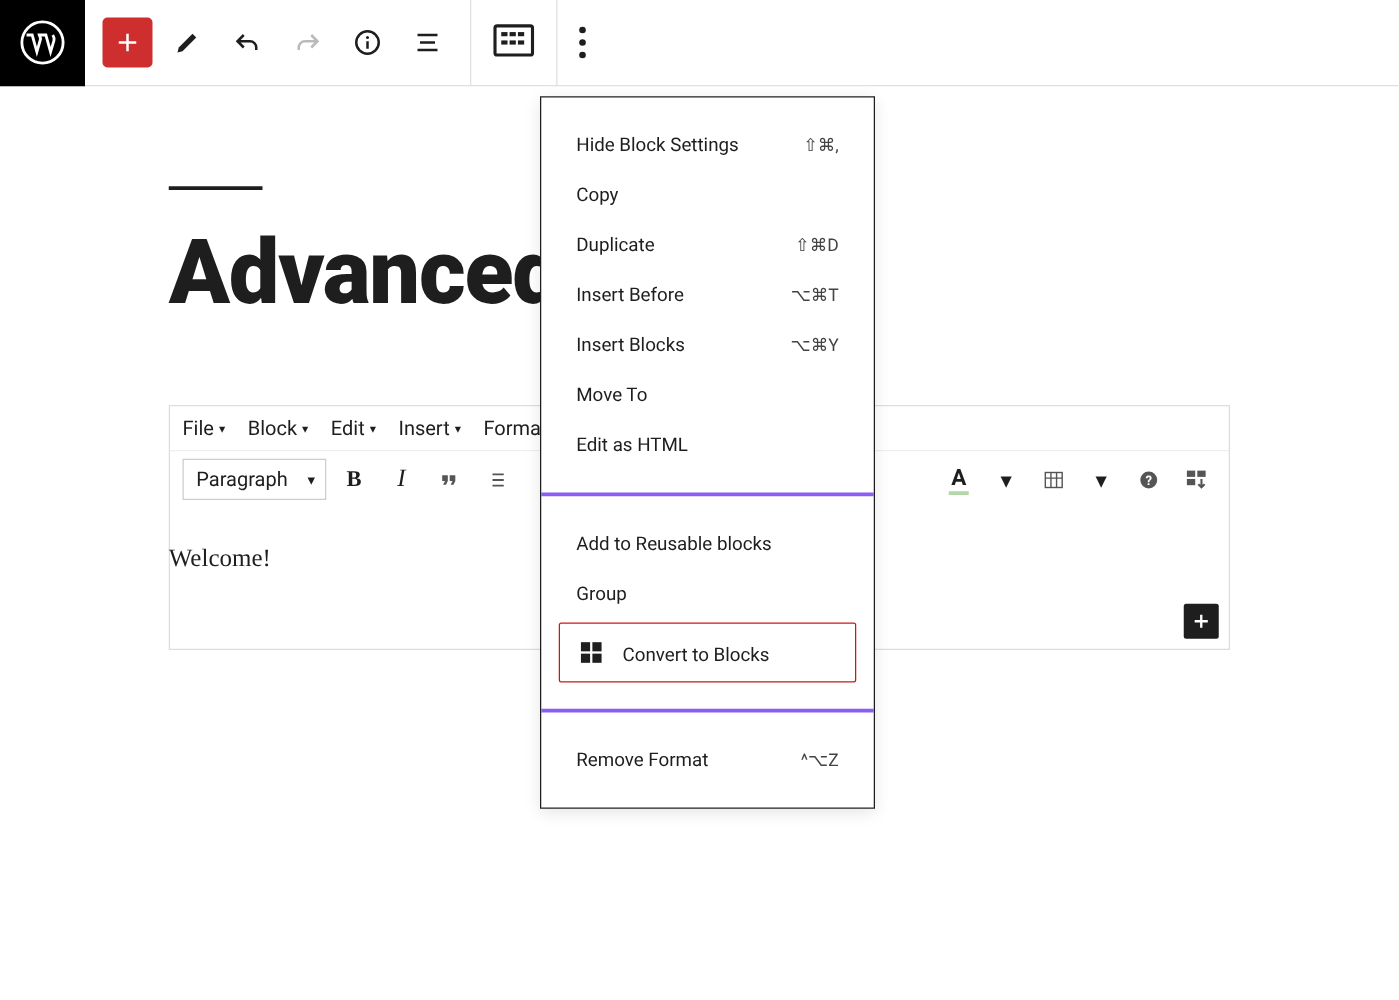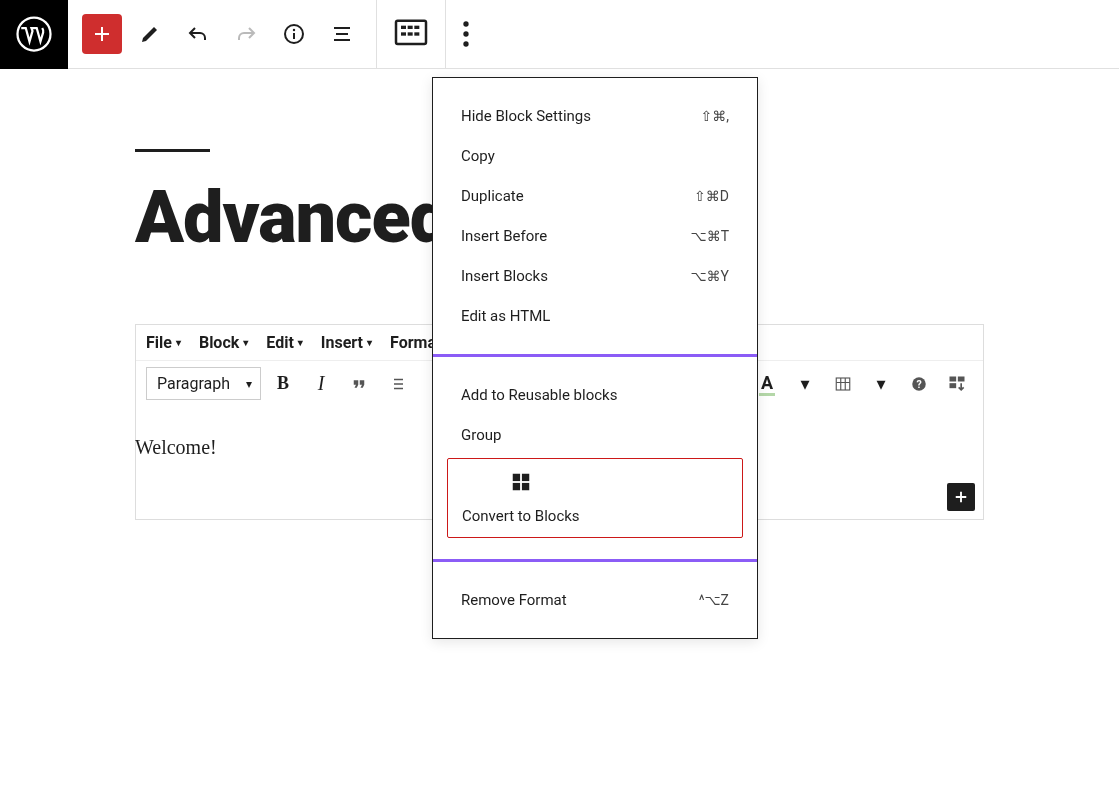--- a/index.html
+++ b/index.html
@@ -14,40 +14,40 @@
     .toolbar-btn svg { width: 24px; height: 24px; }
     .toolbar-divider { width: 1px; height: 69px; background: #e0e0e0; }
     .toolbar-classic-btn { width: 40px; height: 40px; display: flex; align-items: center; justify-content: center; border: none; background: transparent; cursor: pointer; }
     .toolbar-more { width: 40px; height: 40px; display: flex; align-items: center; justify-content: center; border: none; background: transparent; cursor: pointer; }
     
     .editor-area { padding: 80px 135px 0; position: relative; }
     .title-separator { width: 75px; height: 3px; background: #1e1e1e; margin-bottom: 30px; }
     .post-title { font-size: 72px; font-weight: 900; letter-spacing: -1px; line-height: 1; margin-bottom: 70px; }
     
     .classic-editor { border: 1px solid #ddd; background: #fff; position: relative; }
-    .classic-menubar { display: flex; padding: 8px 10px; gap: 18px; border-bottom: 1px solid #eee; font-weight: bold; }
+    .classic-menubar { display: flex; padding: 8px 10px; gap: 18px; border-bottom: 1px solid #eee; }
     .menu-trigger { display: flex; align-items: center; gap: 2px; font-size: 16px; cursor: pointer; }
     .menu-triangle { font-size: 10px; margin-left: 2px; }
     .classic-toolbar { display: flex; align-items: center; padding: 6px 10px; gap: 6px; }
     .format-select { border: 1px solid #ccc; padding: 6px 30px 6px 10px; font-size: 16px; background: #fff; position: relative; display: flex; align-items: center; justify-content: center; }
     .format-select::after { content: "▾"; position: absolute; right: 8px; font-size: 12px; }
     .tb-btn { width: 32px; height: 32px; display: flex; align-items: center; justify-content: center; cursor: pointer; font-size: 18px; }
     .tb-btn.bold { font-weight: 900; font-family: Georgia, serif; }
     .tb-btn.italic { font-style: italic; font-family: Georgia, serif; font-size: 20px; }
     .classic-content { padding: 30px 0 60px; }
     .welcome-text { font-family: Georgia, serif; font-size: 20px; margin-left: -1px; }
     
     .add-block-btn { position: absolute; right: 8px; bottom: 8px; width: 28px; height: 28px; background: #1e1e1e; color: #fff; display: flex; align-items: center; justify-content: center; border: none; cursor: pointer; border-radius: 2px; }
     
-    .block-menu { position: absolute; top: 77px; left: 432px; width: 326px; background: #fff; border: 1px solid #1e1e1e; box-shadow: 0 3px 12px rgba(0,0,0,0.1); }
+    .block-menu { position: absolute; top: 77px; left: 432px; width: 268px; background: #fff; border: 1px solid #1e1e1e; box-shadow: 0 3px 12px rgba(0,0,0,0.1); }
     .menu-section { padding: 18px 0; }
     .menu-section + .menu-section { border-top: 3px solid #8b5cf6; }
     .menu-item { display: flex; align-items: center; justify-content: space-between; padding: 10px 28px; cursor: pointer; font-size: 15px; min-height: 40px; }
     .menu-item.highlighted { border: 1.5px solid #cc1818; border-radius: 2px; margin: 3px 14px; padding: 12px 14px; }
-    .menu-item-content { display: flex; align-items: center; gap: 14px; flex-direction: column; }
+    .menu-item-content { display: flex; align-items: flex-end; gap: 14px; }
     .menu-shortcut { color: #444; font-size: 14px; }
     .convert-icon { width: 22px; height: 22px; }
   </style>
 </head>
 <body>
 
 <div class="top-toolbar">
   <div class="wp-logo">
     <svg viewBox="0 0 24 24" fill="none">
         <circle cx="12" cy="12" r="11" stroke="#fff" stroke-width="1.5"></circle>
@@ -207,20 +207,23 @@
     </div>
     <div class="menu-item">
       <span>Insert Before</span>
       <span class="menu-shortcut">⌥⌘T</span>
     </div>
     <div class="menu-item">
       <span>Insert Blocks</span>
       <span class="menu-shortcut">⌥⌘Y</span>
     </div>
     <div class="menu-item">
+      <span>Move To</span>
+    </div>
+    <div class="menu-item">
       <span>Edit as HTML</span>
     </div>
   </div>
   <div class="menu-section">
     <div class="menu-item">
       <span>Add to Reusable blocks</span>
     </div>
     <div class="menu-item">
       <span>Group</span>
     </div>

